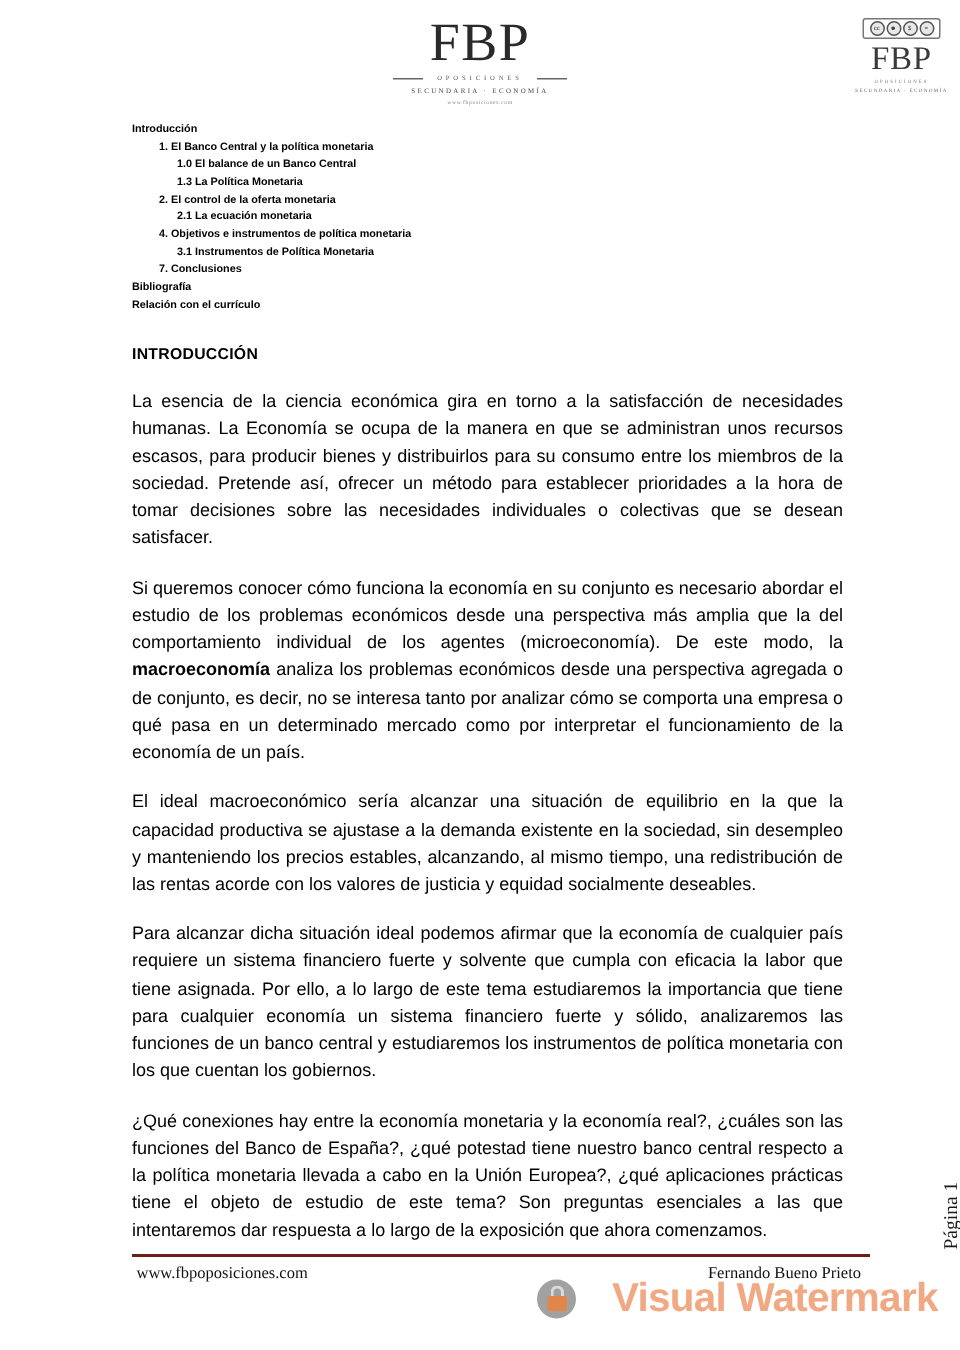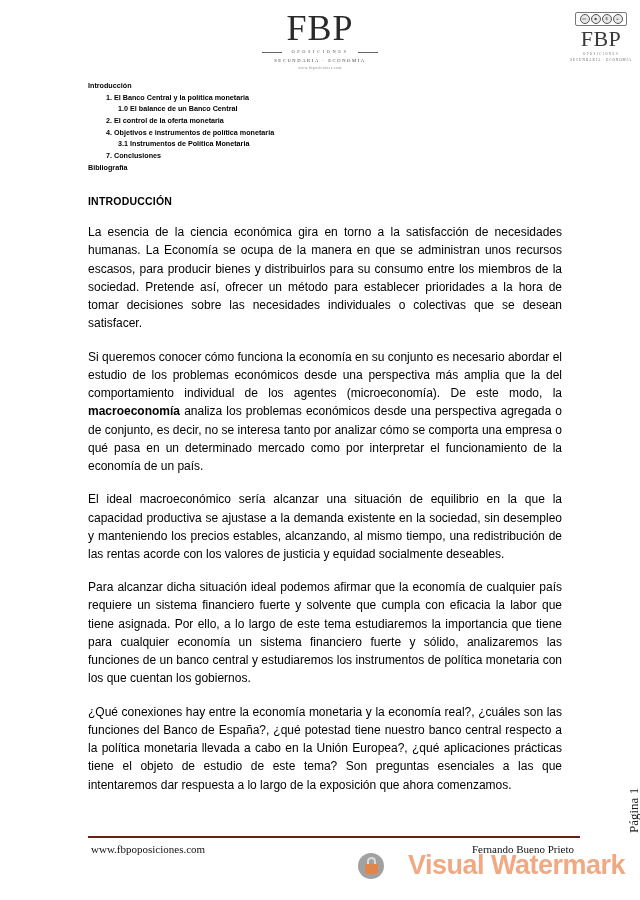--- a/index.html
+++ b/index.html
@@ -303,25 +303,28 @@
 
   </div>
 
   <div class="content">
 
 
     <div class="toc">
       <div class="lvl0">Introducción</div>
       <div class="lvl1">1. El Banco Central y la política monetaria</div>
       <div class="lvl2">1.0 El balance de un Banco Central</div>
+      <div class="lvl2">1.3 La Política Monetaria</div>
       <div class="lvl1">2. El control de la oferta monetaria</div>
+      <div class="lvl2">2.1 La ecuación monetaria</div>
       <div class="lvl1">4. Objetivos e instrumentos de política monetaria</div>
       <div class="lvl2">3.1 Instrumentos de Política Monetaria</div>
       <div class="lvl1">7. Conclusiones</div>
       <div class="lvl0">Bibliografía</div>
+      <div class="lvl0">Relación con el currículo</div>
     </div>
 
     <h2 class="section-heading">INTRODUCCIÓN</h2>
 
     <p class="body-par">La esencia de la ciencia económica gira en torno a la satisfacción de necesidades humanas. La Economía se ocupa de la manera en que se administran unos recursos escasos, para producir bienes y distribuirlos para su consumo entre los miembros de la sociedad. Pretende así, ofrecer un método para establecer prioridades a la hora de tomar decisiones sobre las necesidades individuales o colectivas que se desean satisfacer.</p>
 
     <p class="body-par"><span>Si queremos conocer cómo funciona la economía en su conjunto es necesario abordar el estudio de los problemas económicos desde una perspectiva más amplia que la del comportamiento individual de los agentes (microeconomía). De este modo, la </span><b>macroeconomía</b><span> analiza los problemas económicos desde una perspectiva agregada o de conjunto, es decir, no se interesa tanto por analizar cómo se comporta una empresa o qué pasa en un determinado mercado como por interpretar el funcionamiento de la economía de un país.</span></p>
 
     <p class="body-par">El ideal macroeconómico sería alcanzar una situación de equilibrio en la que la capacidad productiva se ajustase a la demanda existente en la sociedad, sin desempleo y manteniendo los precios estables, alcanzando, al mismo tiempo, una redistribución de las rentas acorde con los valores de justicia y equidad socialmente deseables.</p>
 

